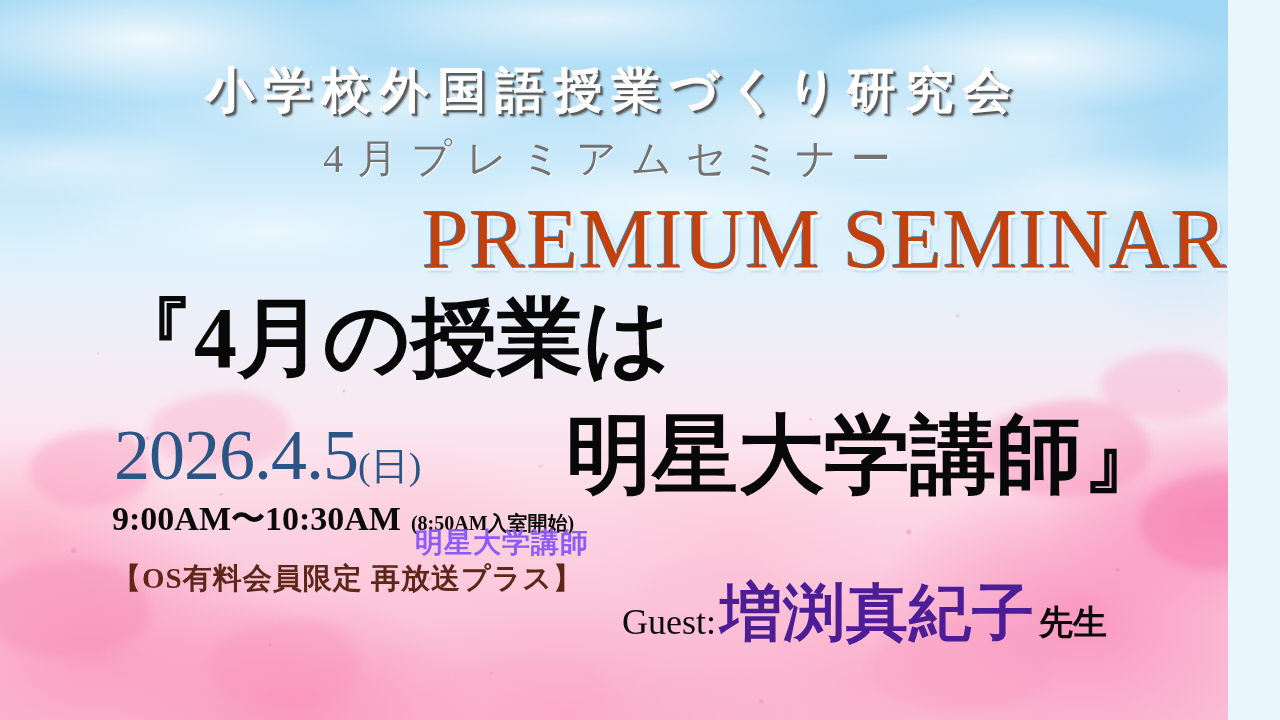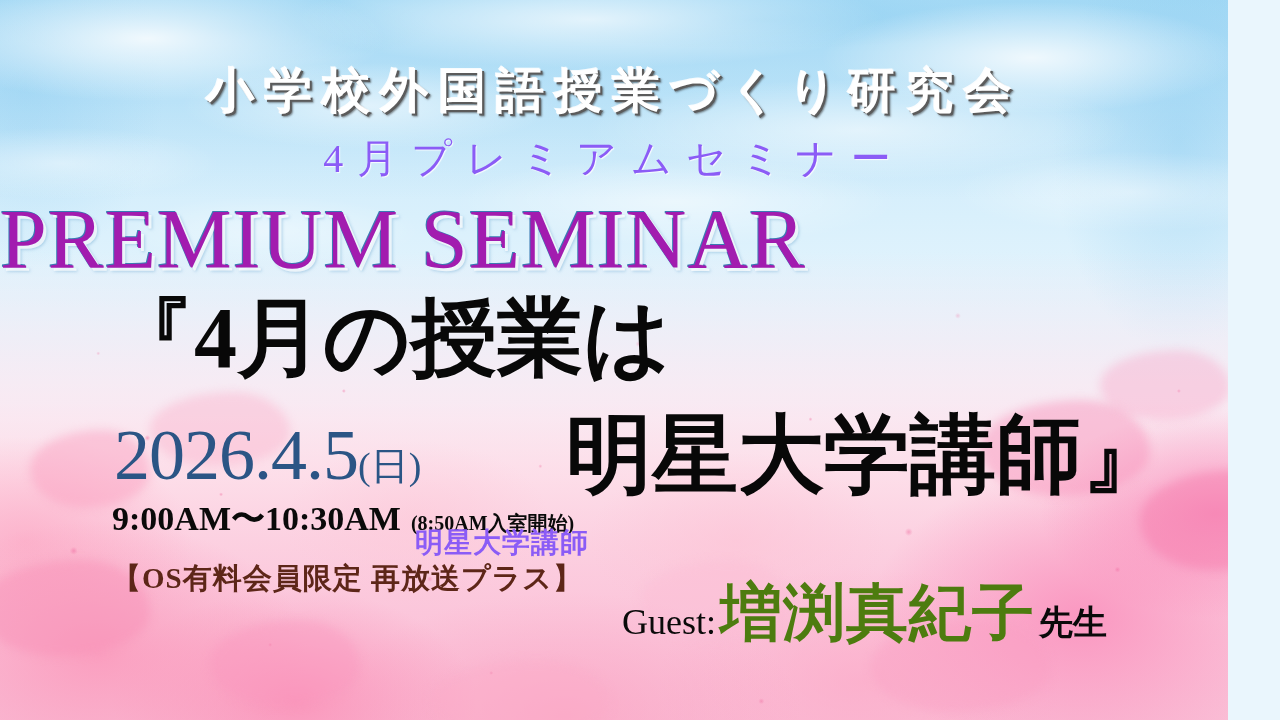--- a/index.html
+++ b/index.html
@@ -123,34 +123,34 @@
   }
   .line-sub {
     position:absolute;
     left:0; right:0; top:135px;
     text-align:center;
     font-family:"Liberation Serif", serif;
     font-weight:400;
     font-size:40px;
     line-height:48px;
     letter-spacing:14px;
-    color:#8b5cf6;
+    color:#737373;
     text-shadow:1px 1px 1px rgba(255,255,255,.85);
     white-space:nowrap;
   }
   .line-premium {
     position:absolute;
     left:0; right:0; top:192px;
-    text-align:left;
+    text-align:right;
     font-family:"Liberation Serif", serif;
     font-weight:400;
     font-size:84px;
     line-height:96px;
     letter-spacing:1px;
-    color:#a21caf;
+    color:#c2410c;
     text-shadow:
       3px 3px 0 rgba(255,255,255,.75),
       -1px -1px 0 rgba(18,92,160,.8),
       4px 4px 3px rgba(130,180,215,.55);
     white-space:nowrap;
   }
 
   .title-1 {
     position:absolute;
     left:108px; top:288px;
@@ -229,21 +229,21 @@
     position:absolute;
     left:622px; top:584px;
     white-space:nowrap;
     line-height:58px;
     font-family:"Liberation Serif", serif;
   }
   .guest-row .lbl {
     font-size:36px; font-weight:400; color:#0a0a0a; letter-spacing:0px;margin-top:40px;
   }
   .guest-row .name {
-    font-size:62px; font-weight:700; color:#4d7c0f; letter-spacing:1px;
+    font-size:62px; font-weight:700; color:#4c1d95; letter-spacing:1px;
     font-family:"Liberation Serif", serif;
   }
   .guest-row .hon {
     font-size:34px; font-weight:700; color:#0a0a0a;
   }
 </style>
 </head>
 <body>
 
 <div id="poster">

